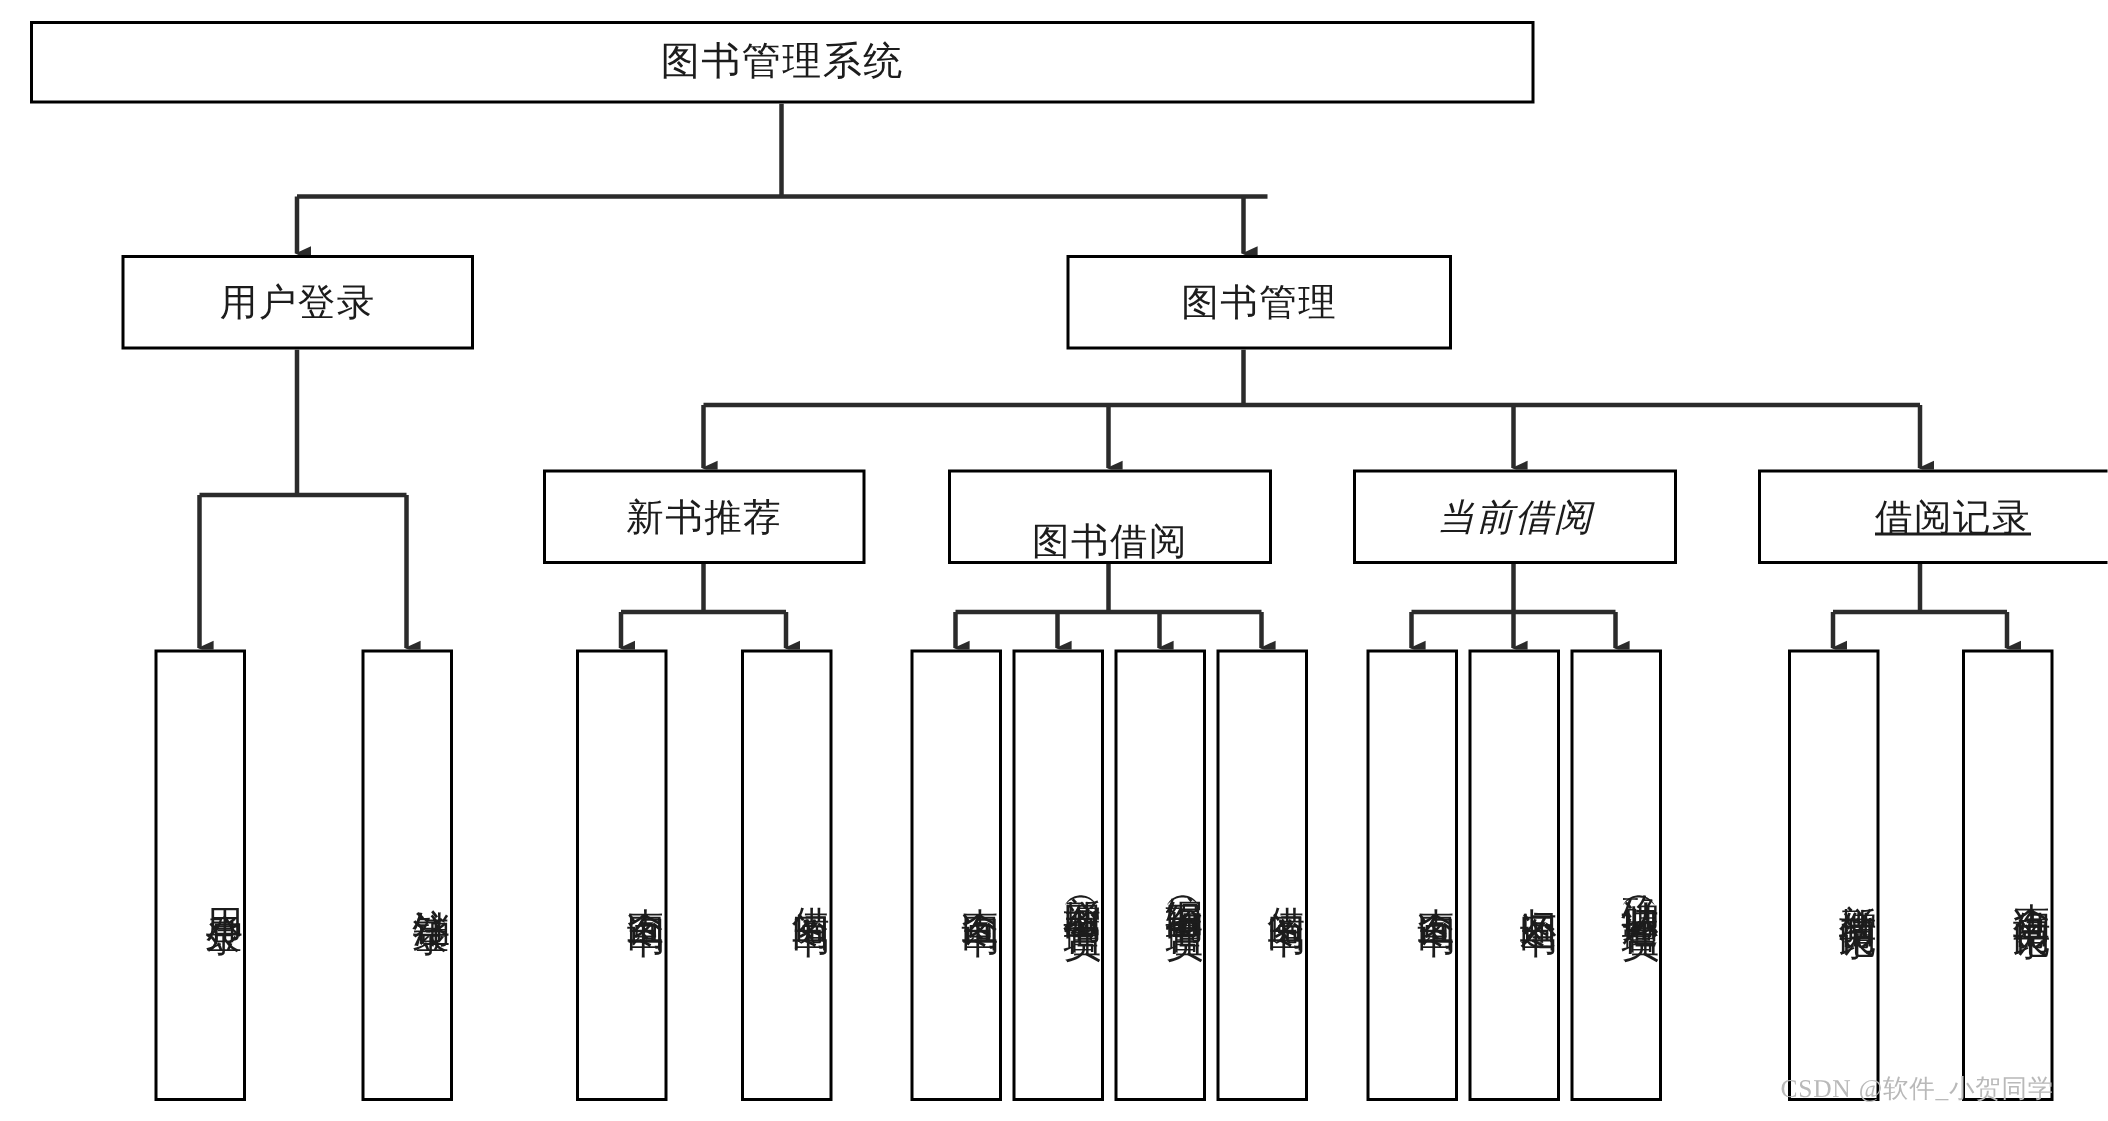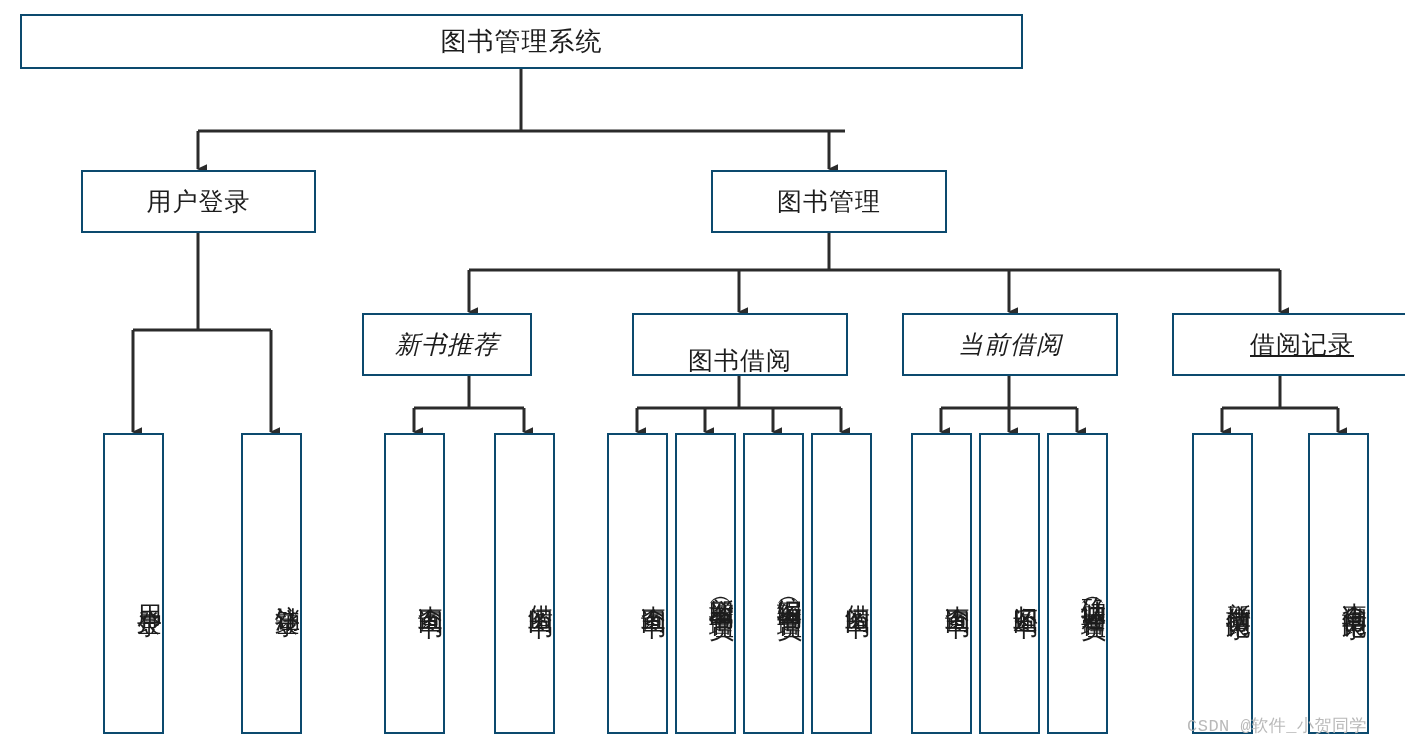--- a/index.html
+++ b/index.html
@@ -23,21 +23,21 @@
     position: absolute;
     left: 0;
     top: 0;
     width: 1405px;
     height: 747px;
     pointer-events: none;
   }
   .node {
     position: absolute;
     box-sizing: border-box;
-    border: 2px solid #0c4a6e;
+    border: 2px solid #000000;
     background: #ffffff;
     display: flex;
     align-items: center;
     justify-content: center;
     color: #1c1c1c;
   }
   .node.horiz {
     font-size: 25px;
     letter-spacing: 1px;
     line-height: 1.1;
@@ -59,21 +59,21 @@
     display: block;
   }
   .watermark {
     position: absolute;
     left: 1187px;
     top: 714px;
     font-size: 17px;
     color: #b9b9b9;
     letter-spacing: 0.5px;
     white-space: nowrap;
-    font-family: Liberation Mono, monospace;
+    font-family: Liberation Serif, serif;
   }
 </style>
 </head>
 <body>
 
 <div id="diagram-root">
 
   <svg class="connectors" viewBox="0 0 1405 747" xmlns="http://www.w3.org/2000/svg">
     <defs>
       <marker id="arrow" markerWidth="11" markerHeight="11" refX="5.5" refY="9.4" orient="auto" markerUnits="userSpaceOnUse">
@@ -125,25 +125,25 @@
     </g>
   </svg>
 
   <div class="node horiz root" style="left:20px;top:14px;width:1003px;height:55px;">
     <span>图书管理系统</span>
   </div>
 
   <div class="node horiz" style="left:81px;top:170px;width:235px;height:63px;">
     <span>用户登录</span>
   </div>
-  <div class="node horiz" style="left:711px;top:170px;width:236px;height:63px;align-items:center;">
+  <div class="node horiz" style="left:711px;top:170px;width:257px;height:63px;align-items:center;">
     <span>图书管理</span>
   </div>
 
-  <div class="node horiz" style="left:362px;top:313px;width:170px;height:63px;font-style:italic;">
+  <div class="node horiz" style="left:362px;top:313px;width:215px;height:63px;">
     <span>新书推荐</span>
   </div>
   <div class="node horiz" style="left:632px;top:313px;width:216px;height:63px;align-items:flex-end;">
     <span>图书借阅</span>
   </div>
   <div class="node horiz" style="left:902px;top:313px;width:216px;height:63px;font-style:italic;">
     <span>当前借阅</span>
   </div>
   <div class="node horiz" style="left:1172px;top:313px;width:260px;height:63px;text-decoration:underline;">
     <span>借阅记录</span>

